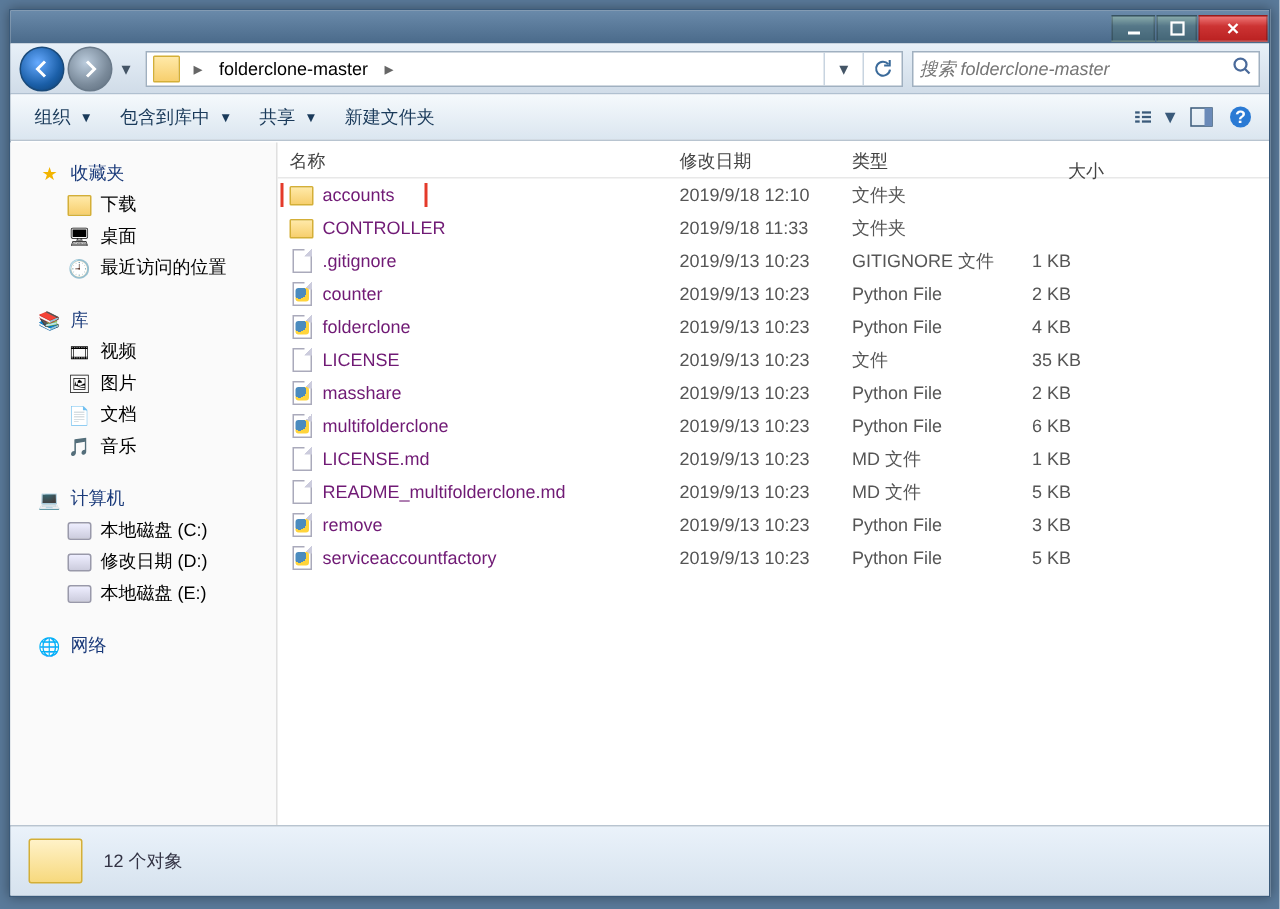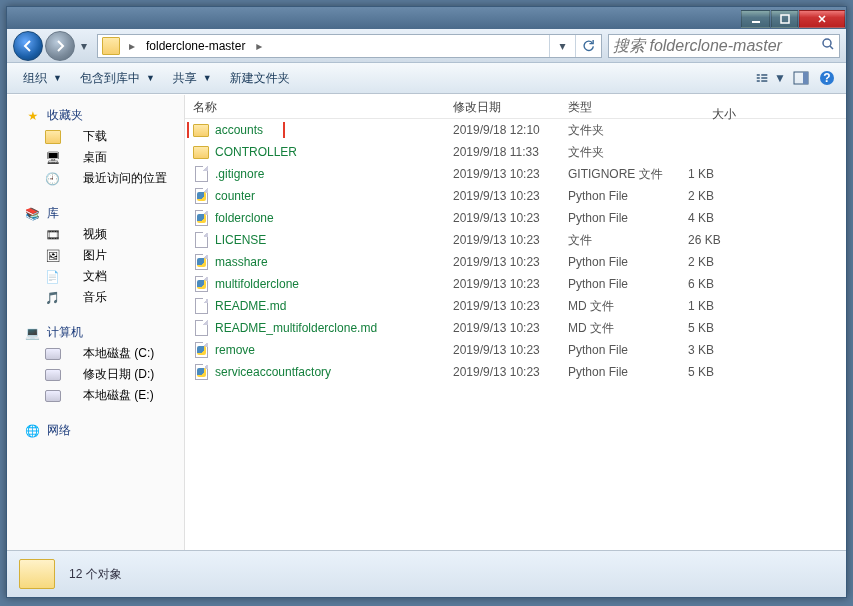--- a/index.html
+++ b/index.html
@@ -15,48 +15,48 @@
 .navbtn.fwd { background: radial-gradient(circle at 40% 35%, #bcd, #7a8a9a 60%, #5a6a7a); border-color: #6a7a8a; }
 .navbtn svg { width: 14px; height: 14px; }
 .navdrop { width: 14px; height: 22px; display: flex; align-items: center; justify-content: center; color: #456; }
 .address { flex: 1; height: 24px; background: #fff; border: 1px solid #a0b0c0; display: flex; align-items: center; margin: 0 4px; }
 .addr-icon { width: 18px; height: 18px; margin: 0 4px; background: linear-gradient(#ffe9a8, #f7cf6e); border: 1px solid #d4af37; border-radius: 1px; }
 .addr-seg { padding: 0 6px; height: 100%; display: flex; align-items: center; white-space: nowrap; }
 .addr-chev { width: 16px; display: flex; align-items: center; justify-content: center; color: #666; }
 .addr-spacer { flex: 1; }
 .addr-right { width: 26px; height: 100%; display: flex; align-items: center; justify-content: center; border-left: 1px solid #c8d4e0; color: #456; }
 .searchbox { width: 232px; height: 24px; background: #fff; border: 1px solid #a0b0c0; display: flex; align-items: center; padding: 0 4px; }
-.searchbox input { border: none; outline: none; flex: 1; color: #888; font-style: italic; font-size: 16px; }
+.searchbox input { border: none; outline: none; flex: 1; color: #888; font-style: italic; font-size: 12px; }
 .search-icon { color: #4a6a9a; }
 .toolbar { height: 31px; background: linear-gradient(#f5f9fc, #dbe6f0); display: flex; align-items: center; padding: 0 8px; border-bottom: 1px solid #b8c4d0; }
 .tbtn { height: 24px; padding: 0 10px 0 8px; display: flex; align-items: center; gap: 4px; color: #1a3a5a; cursor: default; }
 .tbtn .chev { font-size: 9px; color: #1a3a5a; margin-left: 2px; }
 .tspacer { flex: 1; }
 .ticon { width: 30px; height: 24px; display: flex; align-items: center; justify-content: center; color: #3a5a7a; }
 .help { width: 22px; color: #1a6ab8; }
 .content { position: absolute; top: 88px; bottom: 47px; left: 0; right: 0; display: flex; background: #fff; }
 .sidebar { width: 178px; background: #fafafa; border-right: 1px solid #e0e0e0; padding-top: 10px; overflow: hidden; }
 .sbgroup { margin-bottom: 14px; }
 .sbhead { display: flex; align-items: center; padding: 2px 8px 2px 18px; gap: 6px; color: #1a3a7a; font-weight: 400; }
 .sbhead .ico { width: 16px; height: 16px; display:flex; align-items:center; justify-content:center;}
-.sbitem { display: flex; align-items: center; padding: 2px 8px 2px 38px; gap: 22px; color: #000; height: 21px; }
+.sbitem { display: flex; align-items: center; padding: 2px 8px 2px 38px; gap: 6px; color: #000; height: 21px; }
 .sbitem .ico { width: 16px; height: 16px; display:flex;align-items:center;justify-content:center;}
 .star { color: #f2b400; }
 .folder-i { width:16px;height:14px;background:linear-gradient(#ffe9a8,#f7cf6e);border:1px solid #d4af37;border-radius:1px;}
 .drive-i { width:16px;height:12px;background:linear-gradient(#eef,#ccd);border:1px solid #99a;border-radius:2px;display:flex;align-items:center;justify-content:center;}
 .filepane { flex: 1; display: flex; flex-direction: column; }
 .colhead { height: 24px; display: flex; align-items: center; border-bottom: 1px solid #e8e8e8; color: #444; padding-top: 2px; }
 .col { padding-left: 8px; }
 .col.name { width: 260px; }
 .col.date { width: 115px; }
 .col.type { width: 120px; }
 .col.size { width: 70px; text-align: right; padding-right: 14px; margin-top: 13px; }
 .filelist { flex: 1; overflow: auto; }
 .row { height: 22px; display: flex; align-items: center; }
-.row .cell { padding-left: 8px; white-space: nowrap; overflow: hidden; color: #15803d; }
+.row .cell { padding-left: 8px; white-space: nowrap; overflow: hidden; color: #701a75; }
 .row .cell.name { width: 260px; display: flex; align-items: center; gap: 6px; }
 .row .cell.date { width: 115px; color: #555; }
 .row .cell.type { width: 120px; color: #555; }
 .row .cell.size { width: 70px; padding-right: 14px; color: #555; }
 .row.hl .cell.name { position: relative; }
 .row.hl .cell.name::after { content:""; position:absolute; left:2px; top:-3px; width:94px; height:24px; border:2px solid #e43a2a; pointer-events:none;}
 .fi { width: 16px; height: 16px; display:flex;align-items:center;justify-content:center; flex-shrink:0;}
 .fi-folder { width:16px;height:13px;background:linear-gradient(#ffe9a8,#f7cf6e);border:1px solid #d4af37;border-radius:1px;}
 .fi-file { width:13px;height:16px;background:#fff;border:1px solid #aab; position:relative;}
 .fi-file::before{content:"";position:absolute;right:-1px;top:-1px;width:5px;height:5px;background:linear-gradient(135deg,#fff 50%,#ccd 50%);}
@@ -305,21 +305,21 @@
           </div>
           <div class="row">
             <div class="cell name">
               <span class="fi">
                 <div class="fi-file"></div>
               </span>
               <span>LICENSE</span>
             </div>
             <div class="cell date">2019/9/13 10:23</div>
             <div class="cell type">文件</div>
-            <div class="cell size">26 KB</div>
+            <div class="cell size">35 KB</div>
           </div>
           <div class="row">
             <div class="cell name">
               <span class="fi">
                 <div class="fi-file fi-py"></div>
               </span>
               <span>masshare</span>
             </div>
             <div class="cell date">2019/9/13 10:23</div>
             <div class="cell type">Python File</div>
@@ -334,21 +334,21 @@
             </div>
             <div class="cell date">2019/9/13 10:23</div>
             <div class="cell type">Python File</div>
             <div class="cell size">6 KB</div>
           </div>
           <div class="row">
             <div class="cell name">
               <span class="fi">
                 <div class="fi-file"></div>
               </span>
-              <span>README.md</span>
+              <span>LICENSE.md</span>
             </div>
             <div class="cell date">2019/9/13 10:23</div>
             <div class="cell type">MD 文件</div>
             <div class="cell size">1 KB</div>
           </div>
           <div class="row">
             <div class="cell name">
               <span class="fi">
                 <div class="fi-file"></div>
               </span>

